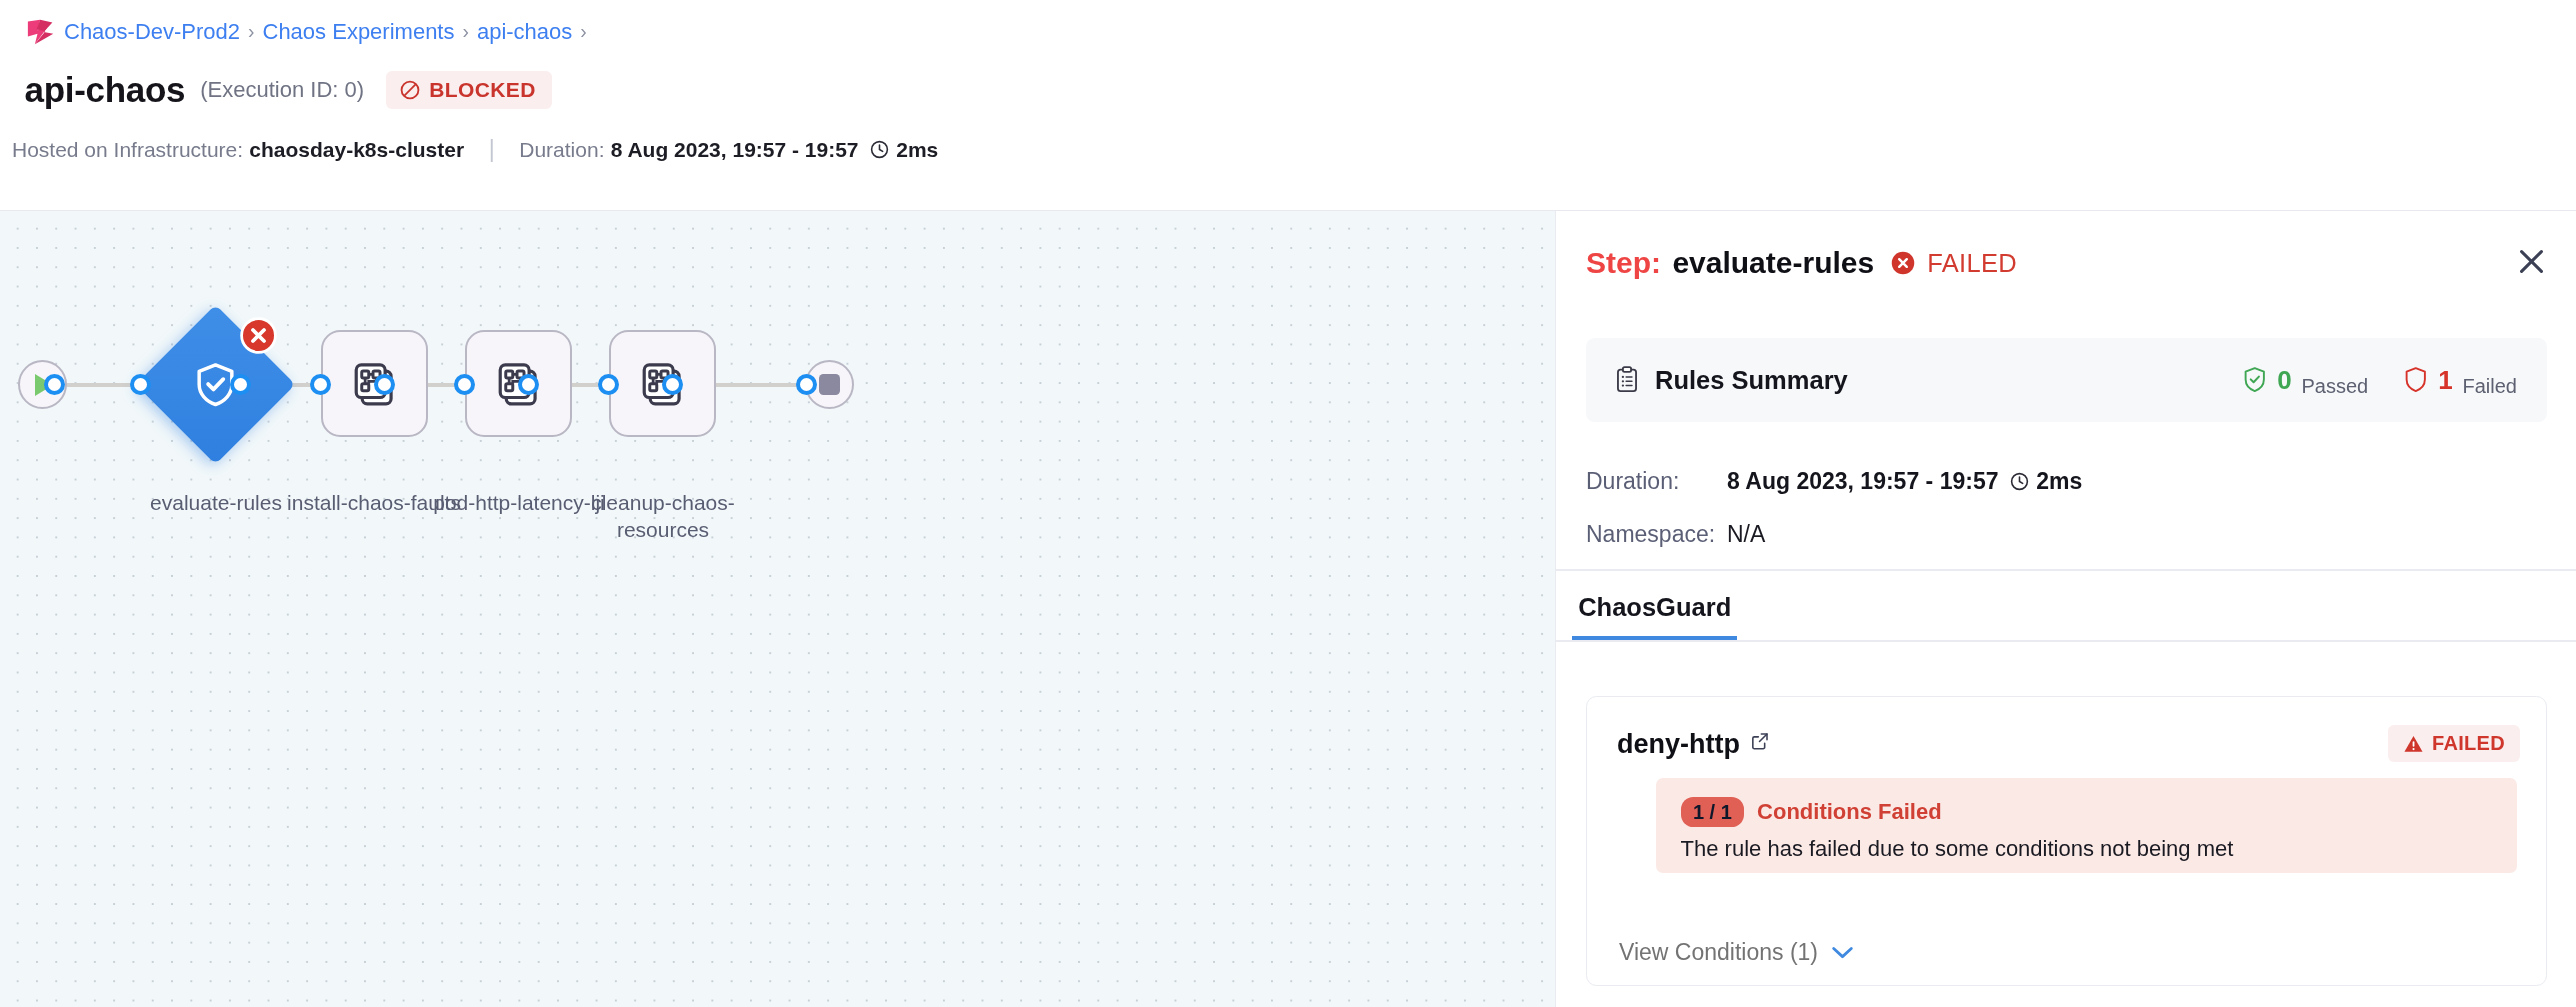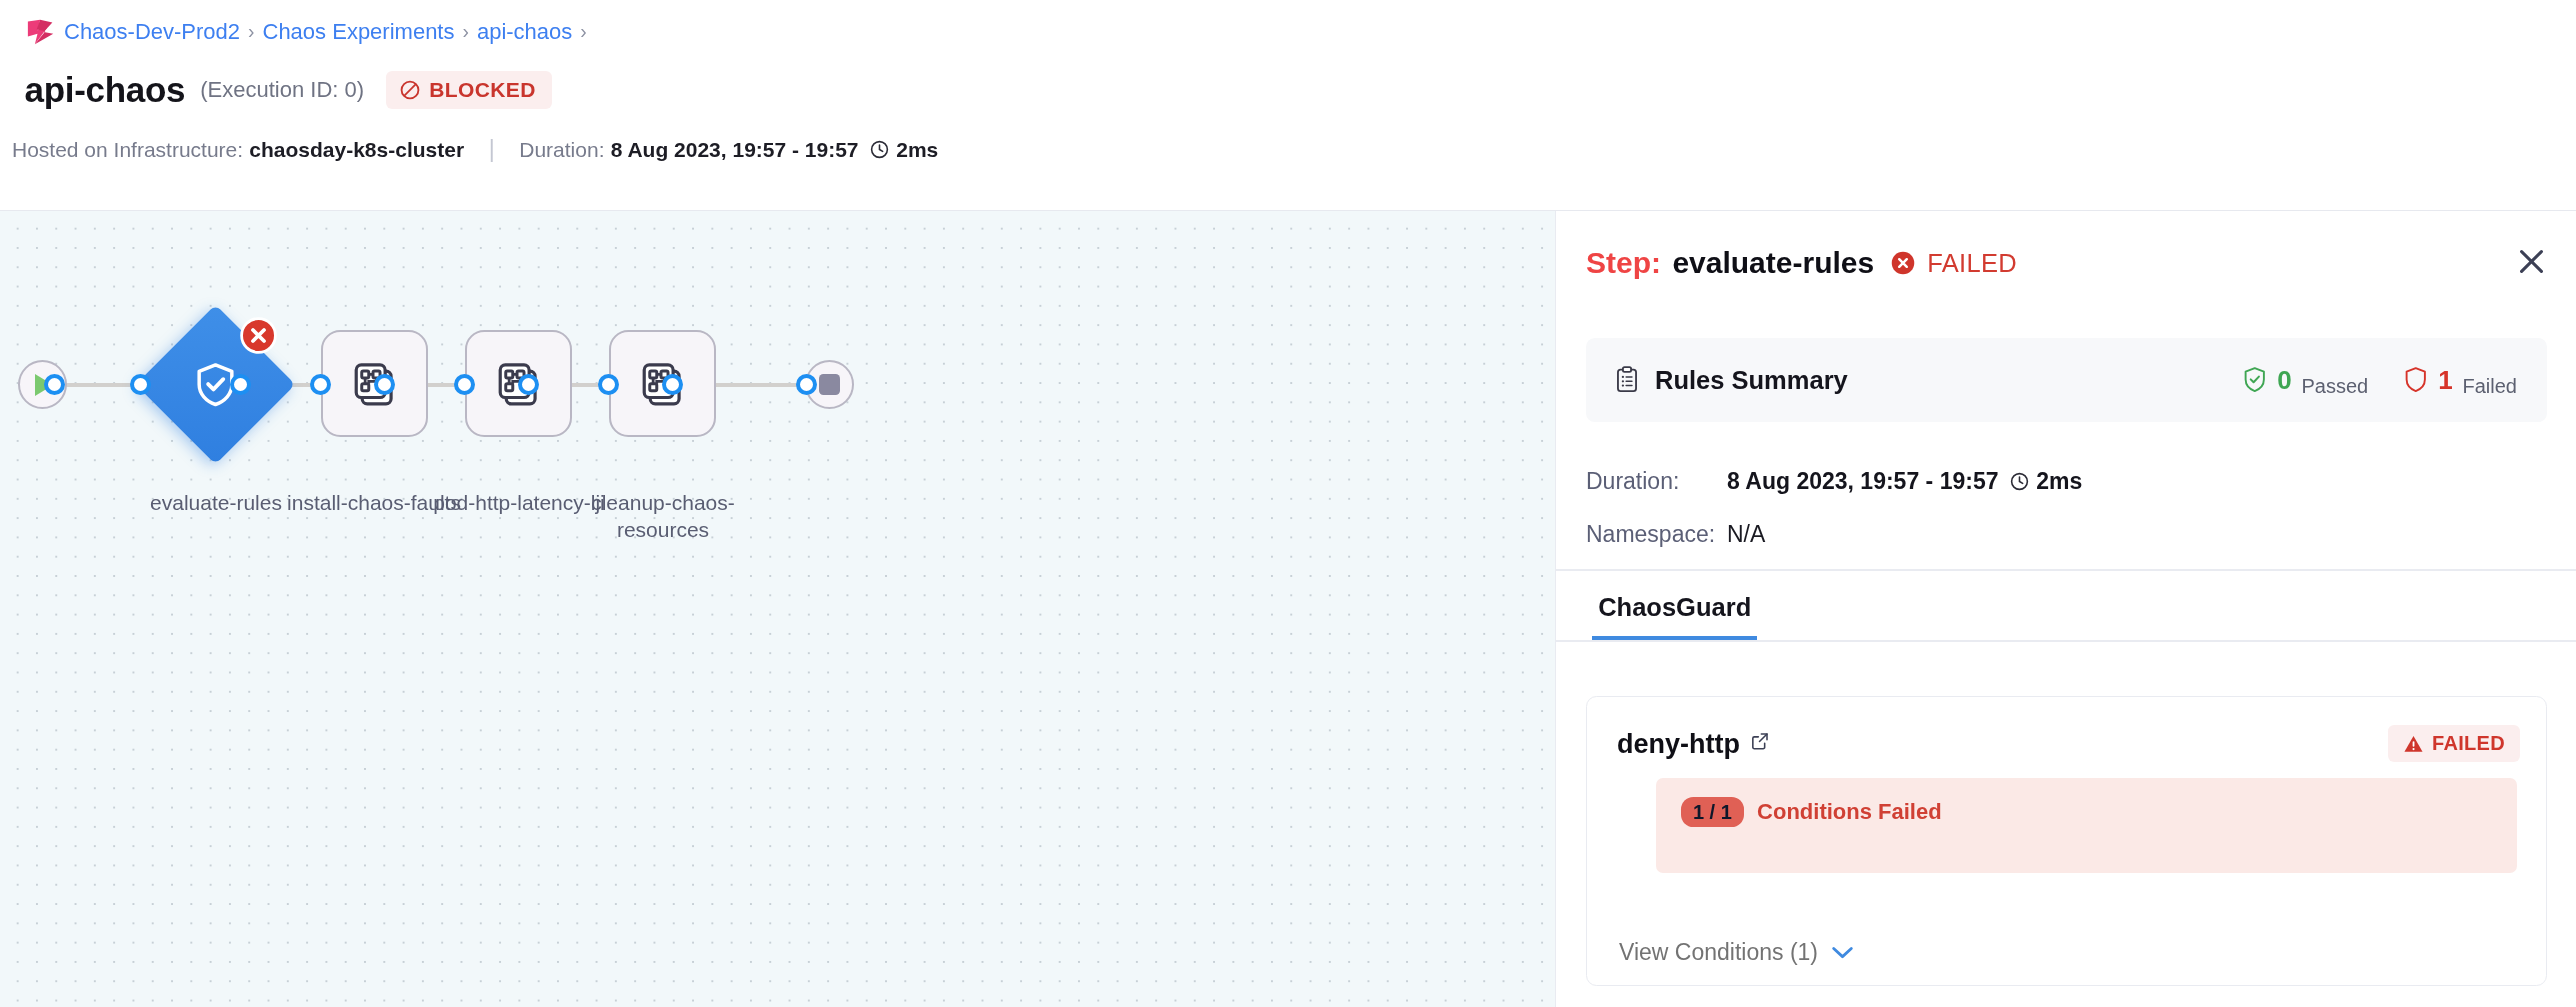--- a/index.html
+++ b/index.html
@@ -219,21 +219,21 @@
     position: absolute; left: 30px;
     display: flex; align-items: center; font-size: 23px;
   }
   .kv-key { color: #5b5f76; width: 141px; }
   .kv-val { color: #15151d; font-weight: bold; }
   .kv-val.plain { font-weight: normal; color: #1a1a22; }
 
   .panel-rule { position: absolute; left: 0; width: 1021px; height: 1.8px; background: #e9ebf1; }
 
   .tabs {
-    position: absolute; left: 36px; top: 373px;
+    position: absolute; left: 16px; top: 373px;
     display: flex; align-items: flex-end; height: 56px;
   }
   .tab {
     font-size: 25.5px; font-weight: bold; color: #15151d;
     padding: 0 6.2px 14px 6.2px; cursor: pointer;
     border-bottom: 4.4px solid transparent;
   }
   .tab.active { border-bottom-color: #3f8ae0; }
 
   .rule-card {
@@ -495,20 +495,21 @@
         <circle cx="12.05" cy="17.3" r="1.25" fill="#ffffff"></circle>
       </svg>
       <span class="lbl">FAILED</span>
     </div>
 
     <div class="cond-box">
       <div class="cond-top">
         <span class="cond-pill">1 / 1</span>
         <span class="cond-lbl">Conditions Failed</span>
       </div>
+      <div class="cond-msg">The rule has failed due to some conditions not being met</div>
     </div>
 
     <div class="view-cond">
       <span class="view-cond-lbl">View Conditions (1)</span>
       <svg class="ico-chev" viewBox="0 0 26 17">
         <path d="M3 4 L13 13.2 L23 4" fill="none" stroke="#3f8ae0" stroke-width="3.2" stroke-linecap="round" stroke-linejoin="round"></path>
       </svg>
     </div>
   </div>
 

